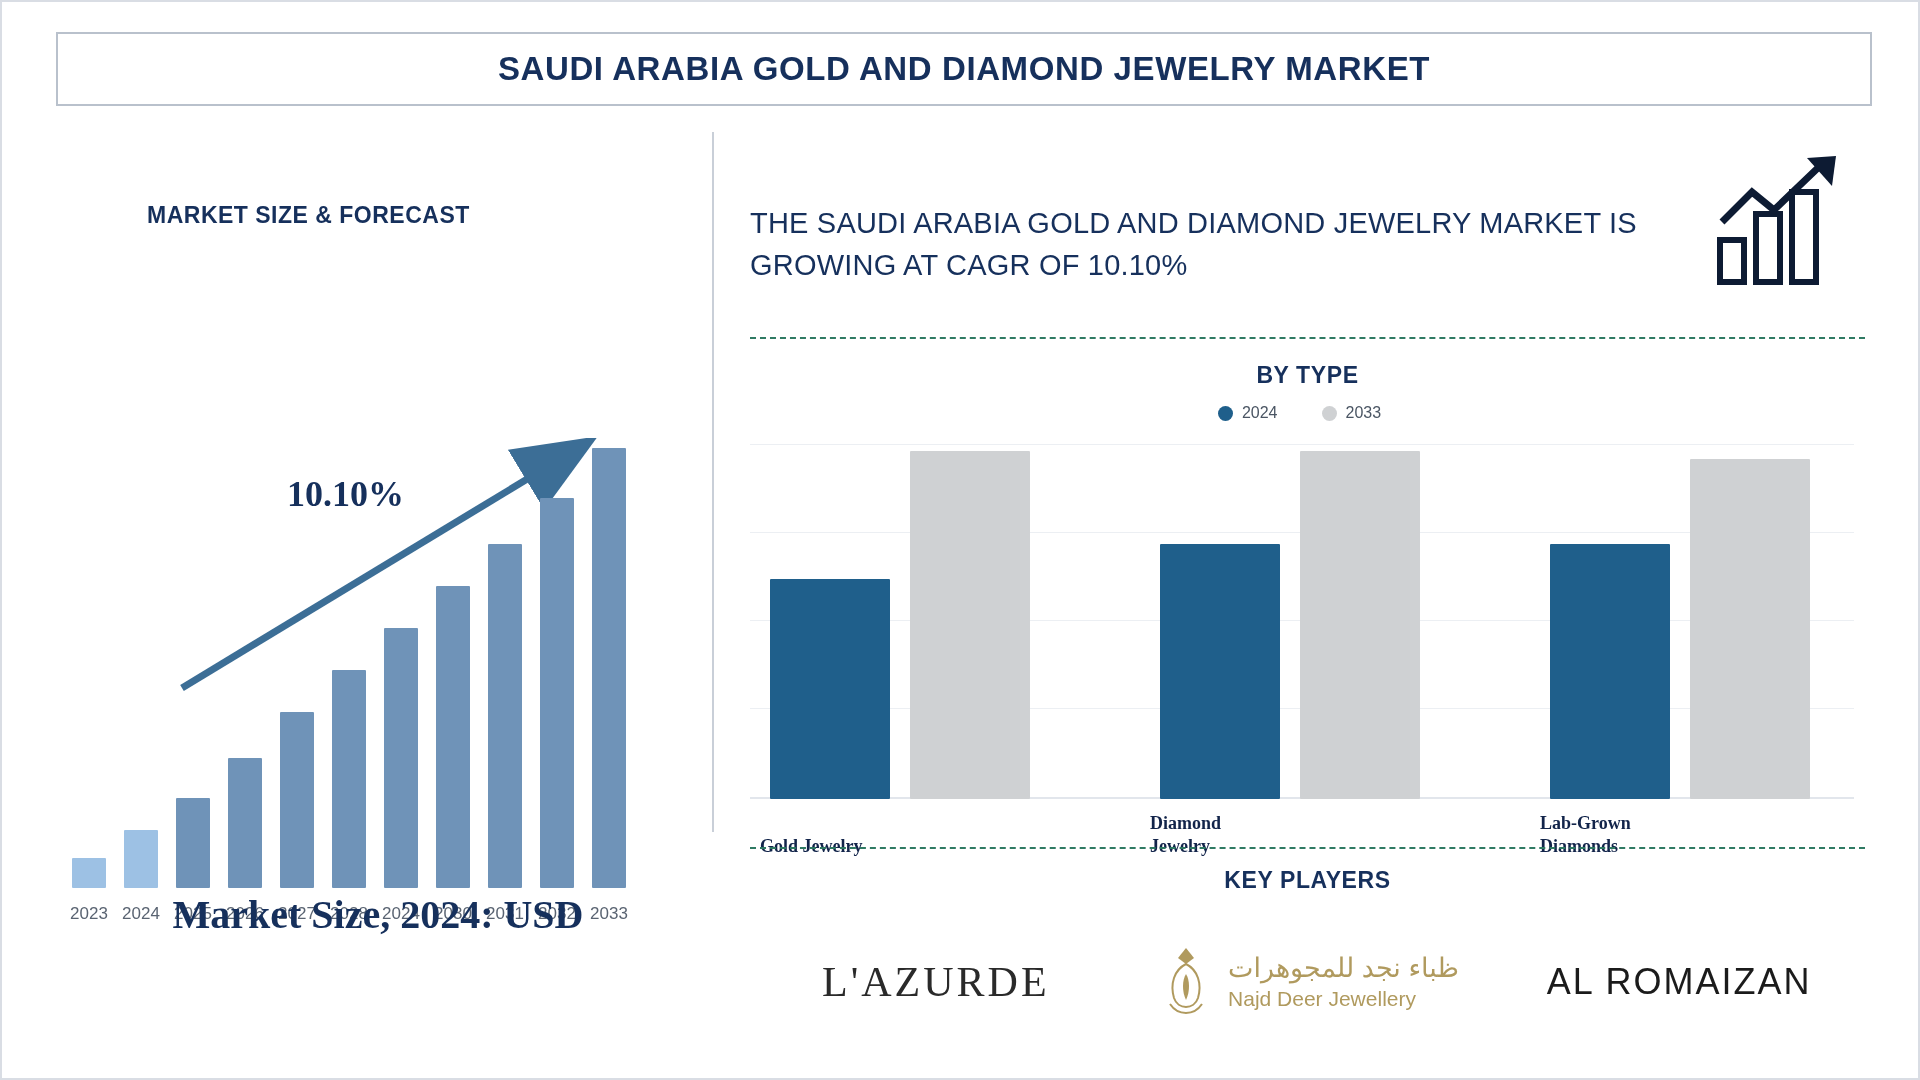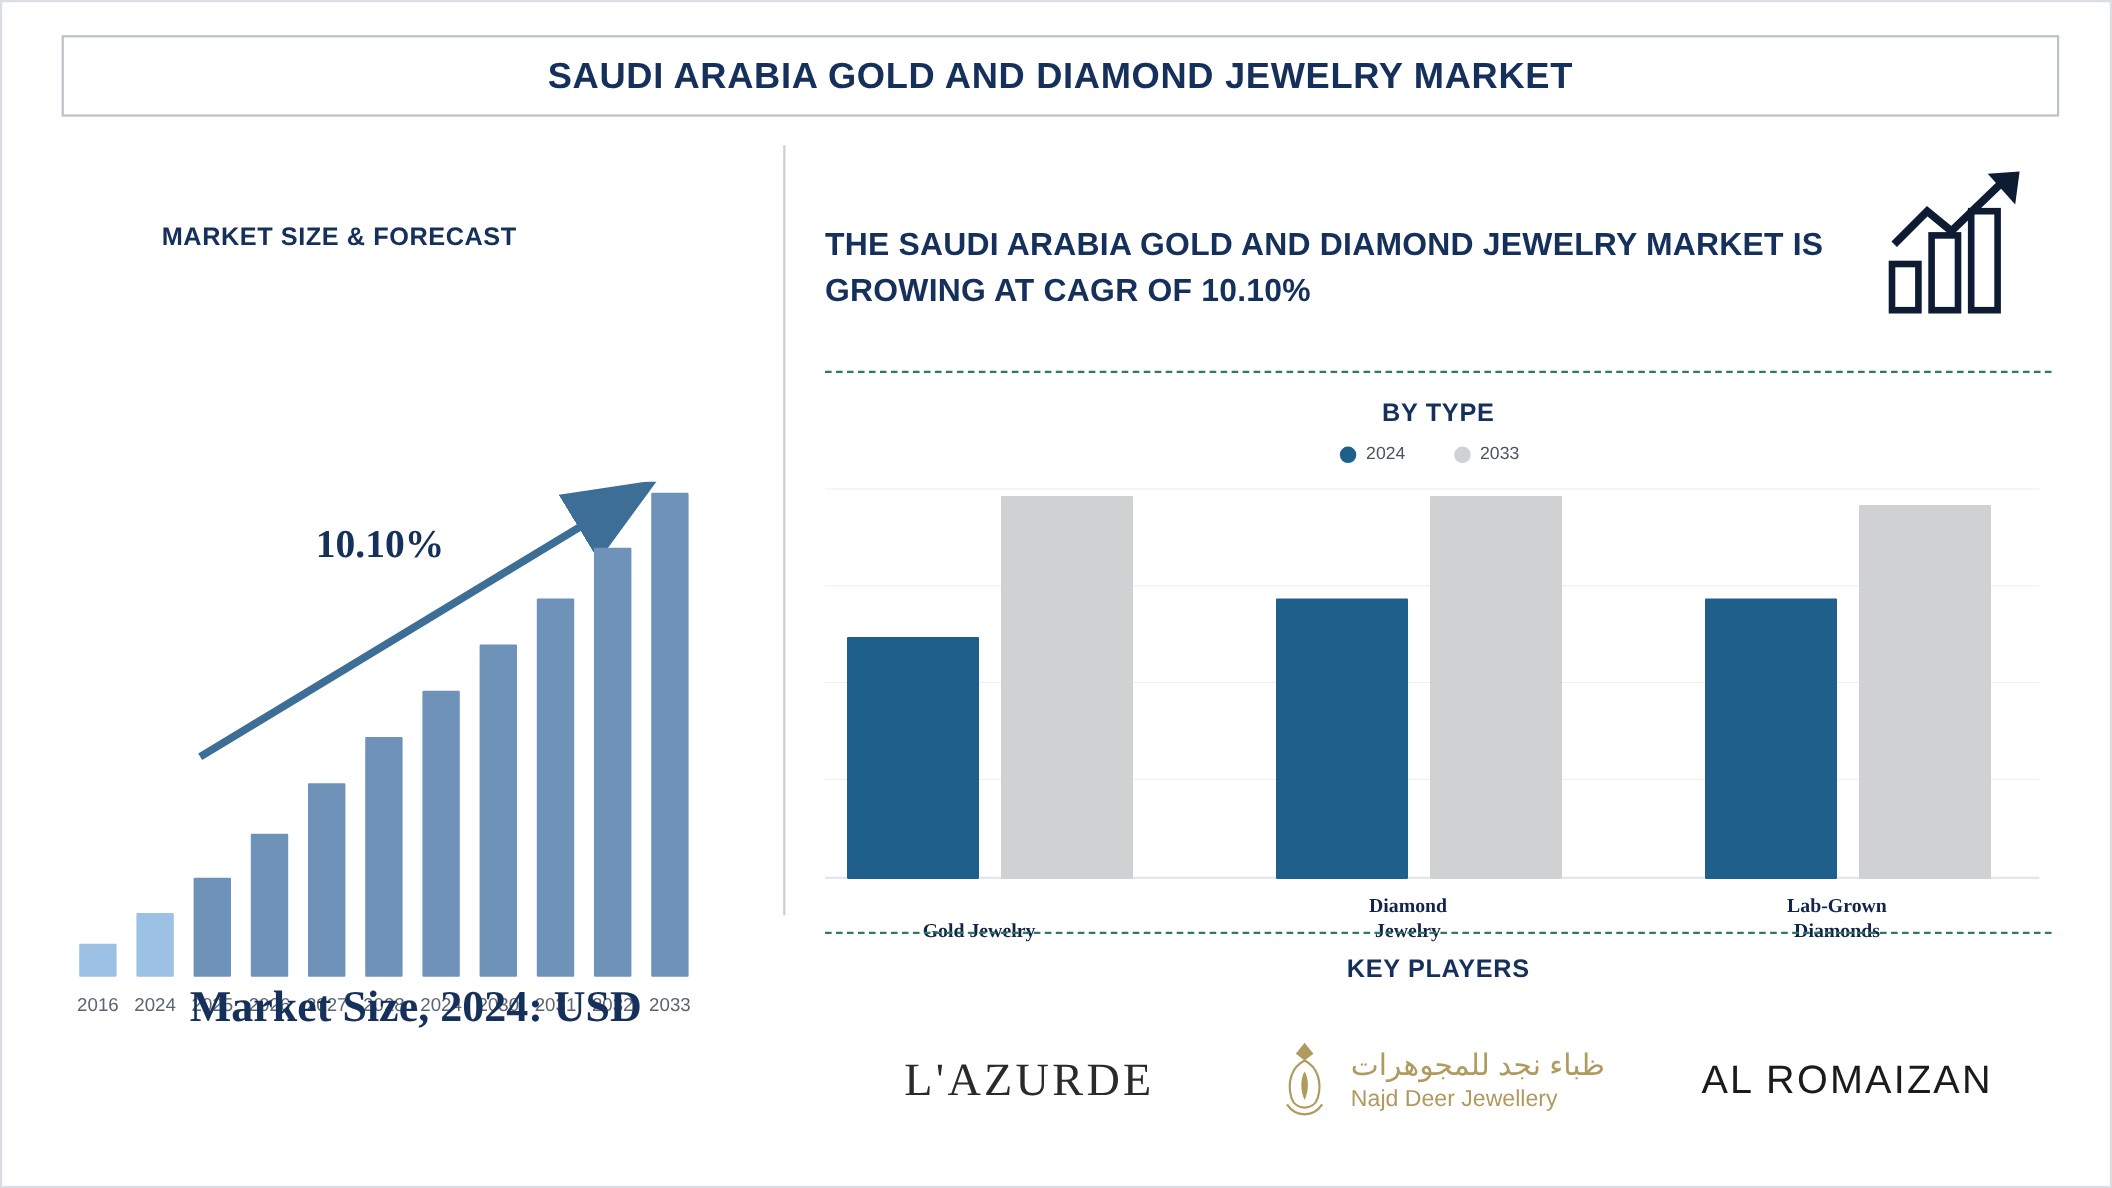--- a/index.html
+++ b/index.html
@@ -136,21 +136,21 @@
     top: 120px;
     width: 1130px;
     height: 930px;
   }
   .cagr-statement {
     position: absolute;
     left: 8px;
     top: 80px;
     width: 930px;
     font-size: 29px;
-    font-weight: bold;
+    font-weight: normal;
     line-height: 1.45;
     color: #16305c;
     letter-spacing: 0.2px;
   }
   .growth-icon {
     position: absolute;
     right: 20px;
     top: 30px;
     width: 140px;
     height: 140px;
@@ -231,21 +231,21 @@
     position: absolute;
     bottom: 0;
     width: 120px;
     border-radius: 1px;
   }
   .group-label {
     position: absolute;
     bottom: -58px;
     width: 260px;
     left: -10px;
-    text-align: center;
+    text-align: left;
     font-size: 18px;
     font-weight: bold;
     color: #12244a;
     line-height: 1.25;
     font-family: "Liberation Serif", serif;
   }
 
   .key-players-heading {
     position: absolute;
     left: 8px;
@@ -325,21 +325,21 @@
         <marker id="ah" markerWidth="12" markerHeight="12" refX="6" refY="5" orient="auto">
           <path d="M0,0 L12,5 L0,10 z" fill="#3c6e96"></path>
         </marker>
       </defs>
       <line x1="40" y1="250" x2="420" y2="20" stroke="#3c6e96" stroke-width="7" marker-end="url(#ah)"></line>
     </svg>
 
     <div class="bars-left">
       <div class="bar-col" style="left:20px;">
           <div class="bar" style="height:30px;background:#9dc1e4;"></div>
-          <div class="tick">2016</div>
+          <div class="tick">2023</div>
         </div>
       <div class="bar-col" style="left:72px;">
           <div class="bar" style="height:58px;background:#9dc1e4;"></div>
           <div class="tick">2024</div>
         </div>
       <div class="bar-col" style="left:124px;">
           <div class="bar" style="height:90px;background:#6f93b8;"></div>
           <div class="tick">2025</div>
         </div>
       <div class="bar-col" style="left:176px;">

